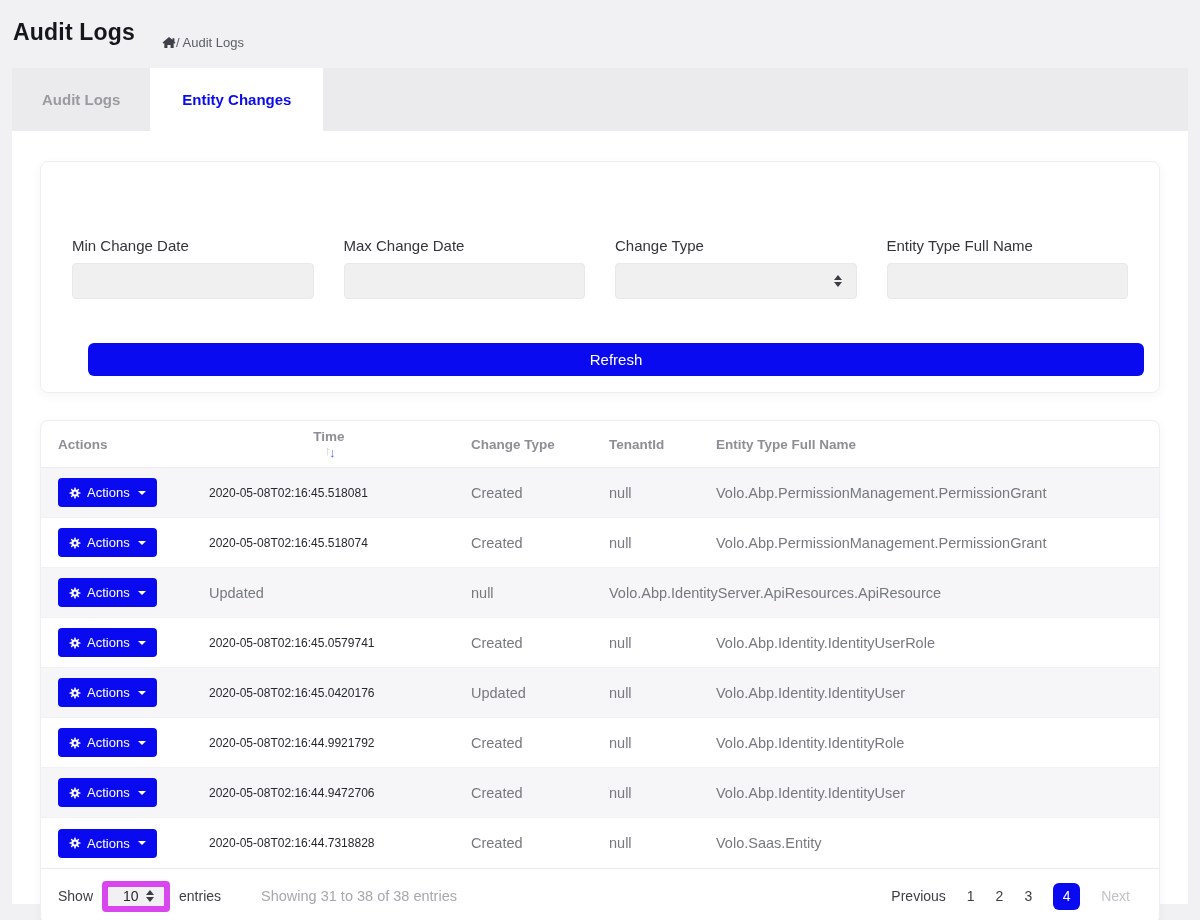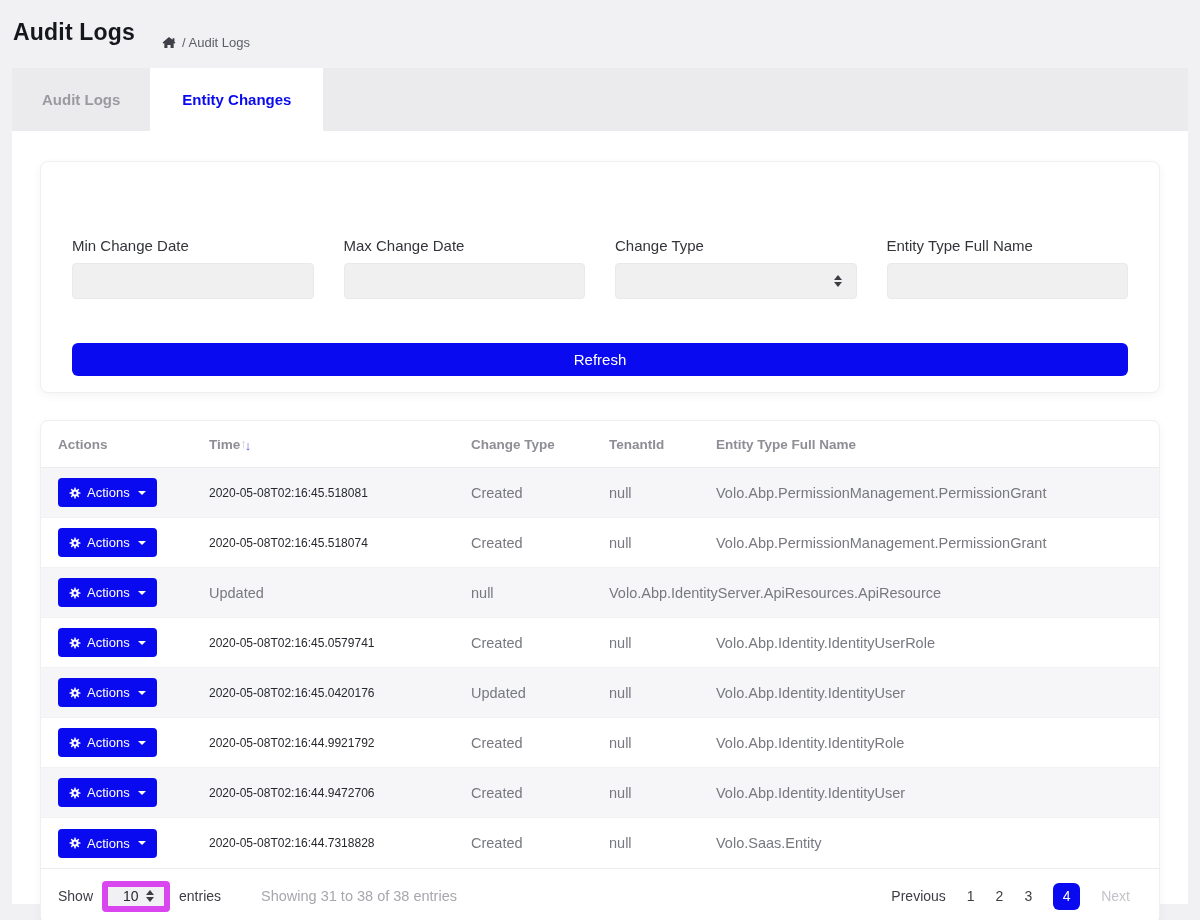--- a/index.html
+++ b/index.html
@@ -15,21 +15,21 @@
   html,body{margin:0;padding:0;}
   body{
     width:1200px;height:920px;overflow:hidden;
     background:var(--page-bg);
     font-family:"Liberation Sans",sans-serif;
     -webkit-font-smoothing:antialiased;
   }
   
   .page-header{display:flex;align-items:center;padding:15px 14px 10px 13px;gap:27px;}
   .page-title{font-size:23px;font-weight:bold;color:#15171d;margin:0;letter-spacing:.2px;}
-  .breadcrumb{display:flex;align-items:center;gap:6px;color:#5c5f66;font-size:13px;margin-top:20px;}
+  .breadcrumb{display:flex;align-items:center;color:#5c5f66;font-size:13px;margin-top:20px;}
   .breadcrumb .home{display:inline-flex;align-items:center;cursor:pointer;}
   
   .tab-strip{margin:8px 12px 0;background:var(--strip-bg);display:flex;height:63px;}
   .tab{min-width:135px;display:flex;align-items:center;justify-content:center;
        font-weight:bold;font-size:15px;color:#9a9aa0;padding:0 30px;cursor:pointer;}
   .tab.active{background:#fff;color:var(--blue);min-width:173px;}
   
   .panel{margin:0 12px;background:#fff;padding:30px 28px 0;height:773px;}
   .card{background:#fff;border:1px solid var(--card-border);border-radius:8px;
         box-shadow:0 3px 10px rgba(80,80,95,.06);}
@@ -39,28 +39,28 @@
   .field label{display:block;font-size:15px;color:#33353a;margin-bottom:9px;}
   .control{height:36px;background:#f0f0f1;border:1px solid #e9e9ec;border-radius:4px;width:100%;}
   input.control{padding:0 10px;font-size:14px;color:#333;outline:none;font-family:inherit;}
   .select-box{display:flex;align-items:center;justify-content:flex-end;padding:0 14px;cursor:pointer;}
   .updown{display:inline-flex;flex-direction:column;align-items:center;line-height:0;}
   .tri-up{width:0;height:0;border-left:4px solid transparent;border-right:4px solid transparent;
           border-bottom:5px solid #3a3d44;margin-bottom:2px;}
   .tri-down{width:0;height:0;border-left:4px solid transparent;border-right:4px solid transparent;
           border-top:5px solid #3a3d44;}
   .refresh{display:block;margin-top:44px;width:100%;height:33px;background:var(--blue);color:#fff;
-           font-size:15px;border:none;border-radius:6px;cursor:pointer;font-family:inherit;}
+           font-size:15px;border:none;border-radius:6px;cursor:pointer;font-family:inherit;margin-left:16px;}
   
   .table-card{overflow:hidden;}
   .t-head,.t-row{display:grid;grid-template-columns:151px 262px 138px 107px 1fr;
                  align-items:center;padding:0 17px;}
   .t-head{height:47px;border-bottom:1px solid #ececef;}
   .th{font-size:13.5px;font-weight:bold;color:var(--head-gray);cursor:pointer;}
-  .th-time{display:flex;justify-content:flex-start;align-items:center;padding-right:22px;}
+  .th-time{display:flex;justify-content:flex-end;align-items:center;padding-right:22px;flex-direction:column;}
   .sort{font-size:13px;font-weight:normal;letter-spacing:-2px;}
   .sort .up{color:#c9c9cf;position:relative;top:-1px;}
   .sort .down{color:#585ce5;position:relative;top:1px;}
   .t-row{height:50px;border-bottom:1px solid #f2f2f4;}
   .t-row:last-child{border-bottom:none;}
   .t-row.striped{background:#f6f6f8;}
   .td{font-size:14.5px;color:var(--muted);}
   .td-time{color:var(--dark);font-size:12px;}
   .actions-btn{display:inline-flex;align-items:center;gap:6px;height:29px;padding:0 11px;
                background:var(--blue);border:none;border-radius:4px;color:#fff;font-size:13px;

